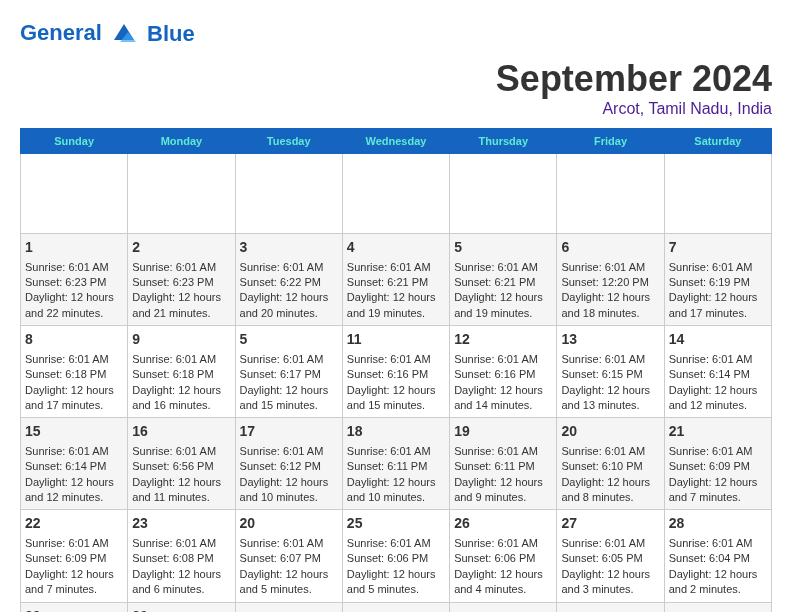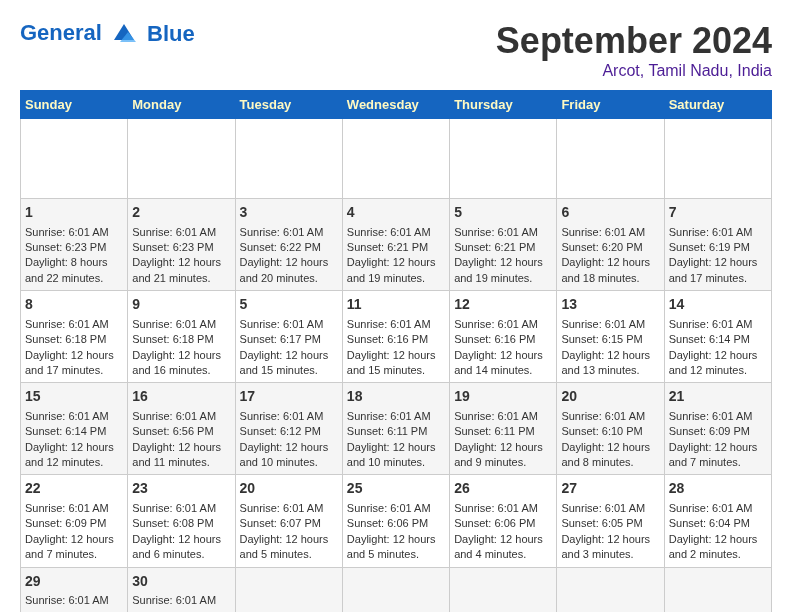--- a/index.html
+++ b/index.html
@@ -16,41 +16,42 @@
       align-items: flex-start;
       margin-bottom: 10px;
       gap: 23px;
     }
     .logo {
       display: flex;
       align-items: center;
     }
     .title-section {
       text-align: right;
+      margin-top: 38px;
     }
     .month-title {
       font-size: 36px;
       font-weight: bold;
       color: #333;
     }
     .location {
       font-size: 16px;
       color: #4c1d95;
     }
     table {
       width: 100%;
       border-collapse: collapse;
       font-size: 11px;
     }
     th {
       background-color: #1565c0;
-      color: #fef9c3;
+      color: #5eead4;
       padding: 6px 4px;
-      text-align: left;
-      font-size: 13px;
+      text-align: center;
+      font-size: 11px;
       font-weight: bold;
       border: 1px solid #1565c0;
     }
     td {
       border: 1px solid #ccc;
       vertical-align: top;
       padding: 4px;
       height: 80px;
       width: calc(100% / 7);
       color: #333;
@@ -119,21 +120,21 @@
       <td class="empty"></td>
       <td class="empty"></td>
       <td class="empty"></td>
     </tr>
 
     <tr>
       <td>
         <span class="day-num">1</span>
         <span>Sunrise: 6:01 AM</span><br>
         <span>Sunset: 6:23 PM</span><br>
-        <span>Daylight: 8 hours and 22 minutes.</span>
+        <span>Daylight: 12 hours and 22 minutes.</span>
       </td>
       <td>
         <span class="day-num">2</span>
         <span>Sunrise: 6:01 AM</span><br>
         <span>Sunset: 6:23 PM</span><br>
         <span>Daylight: 12 hours and 21 minutes.</span>
       </td>
       <td>
         <span class="day-num">3</span>
         <span>Sunrise: 6:01 AM</span><br>
@@ -148,21 +149,21 @@
       </td>
       <td>
         <span class="day-num">5</span>
         <span>Sunrise: 6:01 AM</span><br>
         <span>Sunset: 6:21 PM</span><br>
         <span>Daylight: 12 hours and 19 minutes.</span>
       </td>
       <td>
         <span class="day-num">6</span>
         <span>Sunrise: 6:01 AM</span><br>
-        <span>Sunset: 6:20 PM</span><br>
+        <span>Sunset: 12:20 PM</span><br>
         <span>Daylight: 12 hours and 18 minutes.</span>
       </td>
       <td>
         <span class="day-num">7</span>
         <span>Sunrise: 6:01 AM</span><br>
         <span>Sunset: 6:19 PM</span><br>
         <span>Daylight: 12 hours and 17 minutes.</span>
       </td>
     </tr>
 

